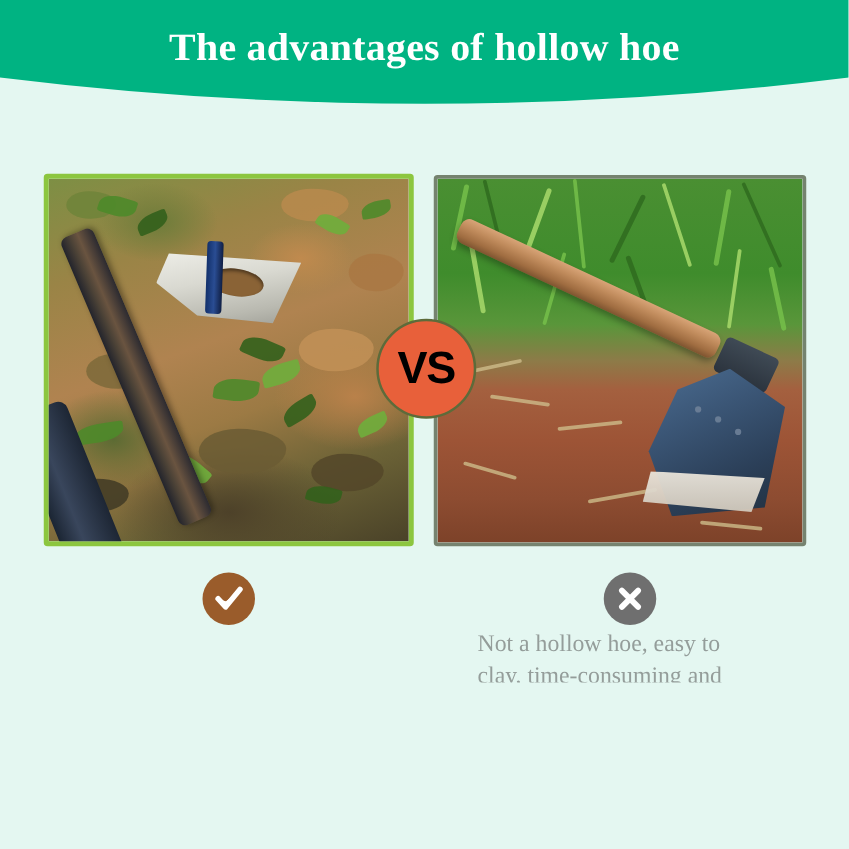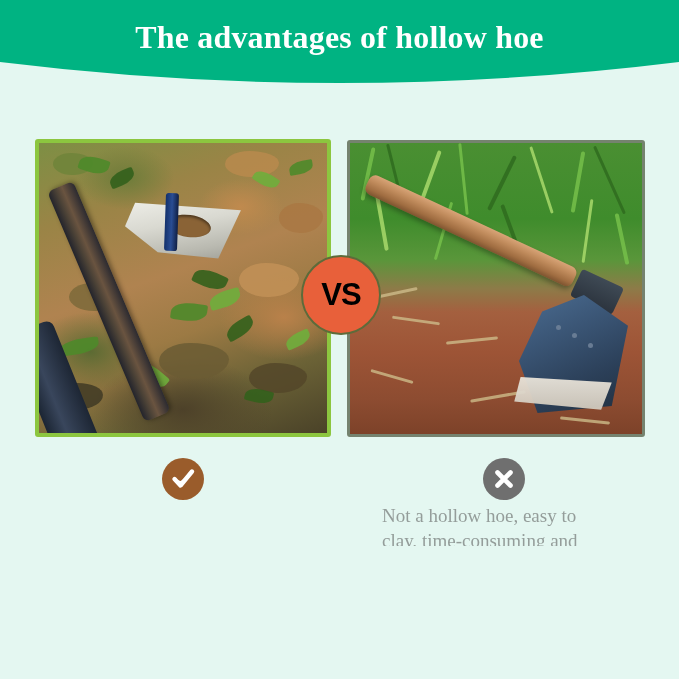--- a/index.html
+++ b/index.html
@@ -248,21 +248,21 @@
     box-sizing: border-box;
     display: flex;
     align-items: center;
     justify-content: center;
     z-index: 6;
   }
   .vs-text {
     color: #000000;
     font-family: "Liberation Sans", sans-serif;
     font-weight: bold;
-    font-size: 31px;
+    font-size: 36px;
     line-height: 1;
     letter-spacing: -1px;
     transform: translateY(-1px);
   }
 
   
   .status-icon {
     position: absolute;
     width: 42px;
     height: 42px;

